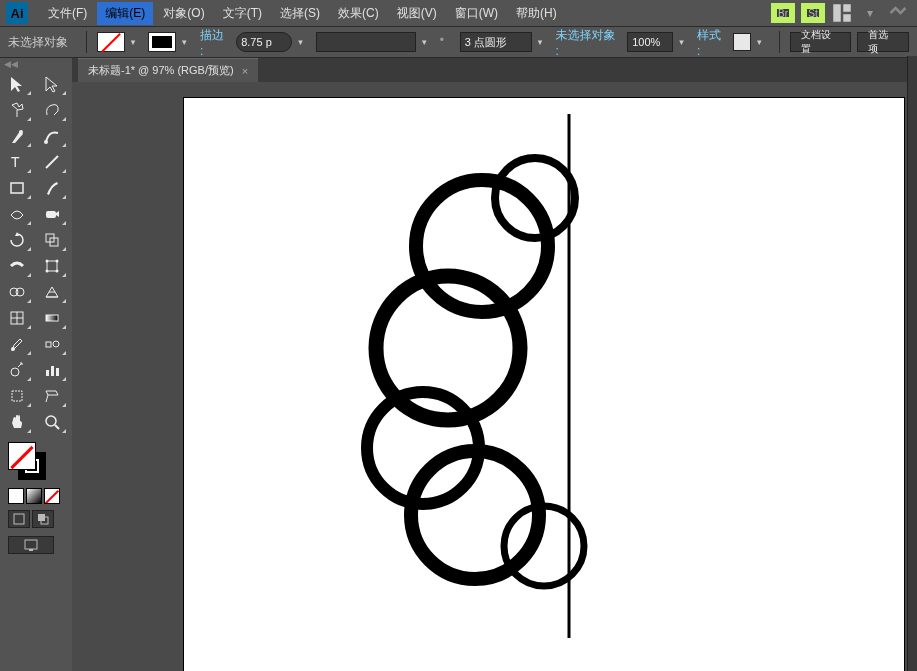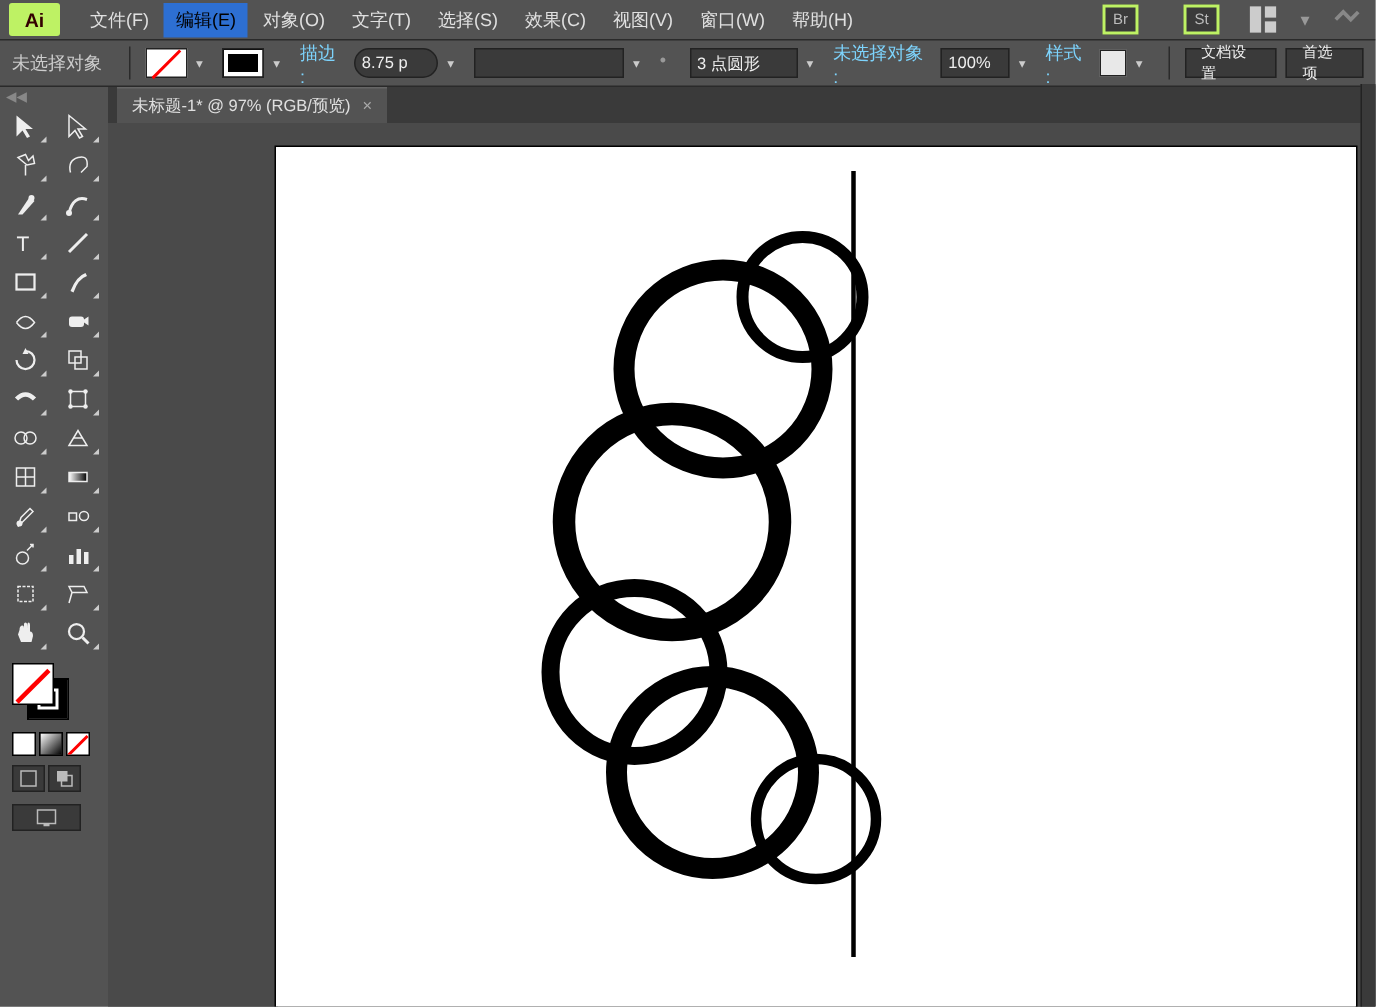--- a/index.html
+++ b/index.html
@@ -1,23 +1,23 @@
 <!DOCTYPE html>
 <html><head>
 <meta charset="utf-8">
 <style>
 * { margin: 0; padding: 0; box-sizing: border-box; font-family: "Microsoft YaHei", sans-serif; }
 body { background: #4a4a4a; width: 917px; height: 671px; overflow: hidden; color: #e0e0e0; font-size: 12px; }
 
 .menubar { height: 26px; background: #535353; display: flex; align-items: center; padding: 0 6px; gap: 2px; }
-.menubar .logo { width: 34px; height: 22px; background: #bef264; color: #330000; display: flex; align-items: center; justify-content: center; font-weight: bold; font-size: 13px; border-radius: 2px; margin-right: 10px; }
+.menubar .logo { width: 22px; height: 22px; background: #0369a1; color: #330000; display: flex; align-items: center; justify-content: center; font-weight: bold; font-size: 13px; border-radius: 2px; margin-right: 10px; }
 .menubar .menu-item { padding: 3px 8px; color: #e0e0e0; cursor: default; }
 .menubar .menu-item.active { background: #2d6fd2; color: #000000; }
 .menubar .spacer { flex: 1; }
-.menubar .right-btn { width: 24px; height: 20px; background: #3a3a3a; margin: 0 14px; display: flex; align-items: center; justify-content: center; font-size: 10px; color: #bbb; border: 2px solid #bef264; }
+.menubar .right-btn { width: 24px; height: 20px; background: #3a3a3a; margin: 0 2px; display: flex; align-items: center; justify-content: center; font-size: 10px; color: #bbb; border: 6px solid #bef264; }
 .menubar .layout-btn { width: 20px; height: 18px; margin: 0 3px; display: flex; align-items: center; justify-content: center; color: #999; }
 
 .controlbar { height: 32px; background: #535353; border-top: 1px solid #2a2a2a; border-bottom: 1px solid #2a2a2a; display: flex; align-items: center; padding: 0 8px; gap: 6px; }
 .controlbar .sel-label { color: #ccc; min-width: 68px; }
 .controlbar .swatch { width: 28px; height: 20px; border: 1px solid #222; position: relative; background: #fff; }
 .controlbar .swatch.nofill::after { content: ""; position: absolute; left: 0; right: 0; top: 50%; border-top: 2px solid red; transform: rotate(-45deg); transform-origin: center; }
 .controlbar .swatch.black { background: #000; box-shadow: inset 0 0 0 3px #fff; }
 .controlbar .dd { width: 12px; color: #ccc; font-size: 9px; }
 .controlbar .lbl { color: #7dd3fc; }
 .controlbar input[type=text] { background: #3a3a3a; border: 1px solid #222; color: #eee; height: 20px; padding: 0 4px; font-size: 11px; }

